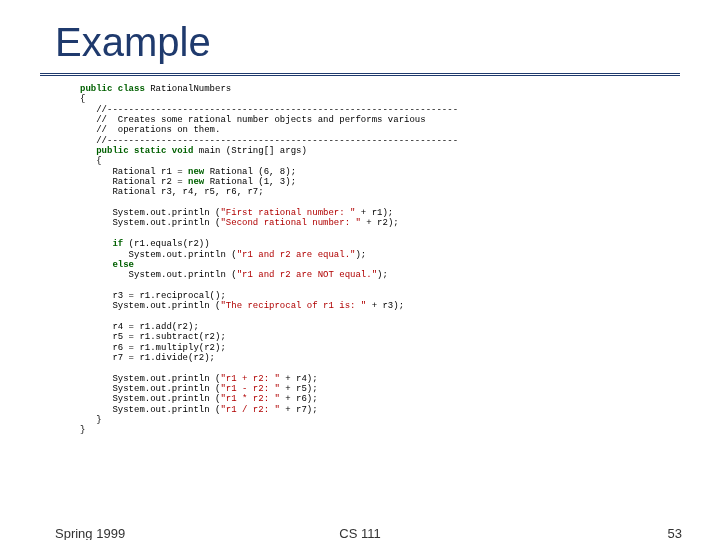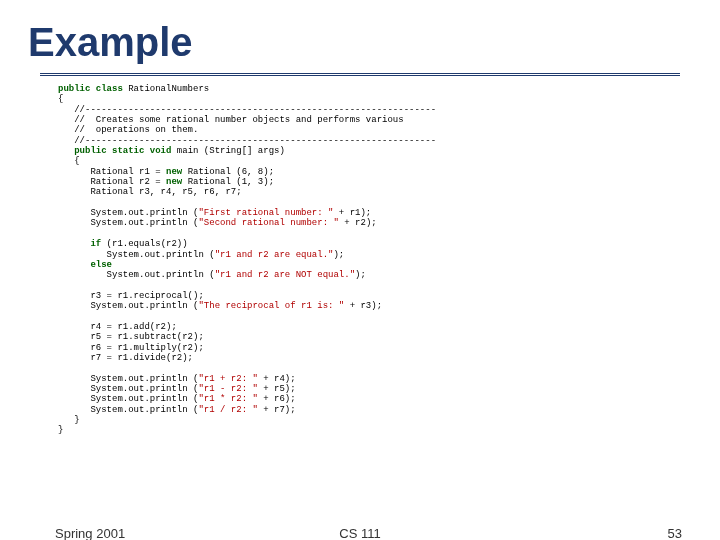--- a/index.html
+++ b/index.html
@@ -7,35 +7,35 @@
     width: 720px;
     height: 540px;
     background: #ffffff;
     font-family: Arial, sans-serif;
     position: relative;
     overflow: hidden;
   }
   .title {
     font-size: 40px;
     color: #1f3a6d;
-    padding: 20px 0 8px 28px;
-    font-weight: bold;
+    padding: 20px 0 8px 55px;
+    font-weight: normal;
   }
   .title-underline {
     border-top: 1px solid #1f3a6d;
     border-bottom: 1px solid #1f3a6d;
     height: 3px;
     margin: 0 40px 8px 40px;
   }
   .code-block {
     font-family: "Courier New", monospace;
     font-size: 9px;
     line-height: 1.15;
     white-space: pre;
-    padding-left: 58px;
+    padding-left: 80px;
     color: #000;
   }
   .kw { color: #006000; font-weight: bold; }
   .str { color: #b00000; }
   .footer {
     position: absolute;
     bottom: 14px;
     width: 100%;
     font-size: 13px;
     color: #333;
@@ -79,16 +79,16 @@
 <span>      r7 = r1.divide(r2);</span>
 <span></span>
 <span>      System.out.println (</span><span class="str">"r1 + r2: "</span><span> + r4);</span>
 <span>      System.out.println (</span><span class="str">"r1 - r2: "</span><span> + r5);</span>
 <span>      System.out.println (</span><span class="str">"r1 * r2: "</span><span> + r6);</span>
 <span>      System.out.println (</span><span class="str">"r1 / r2: "</span><span> + r7);</span>
 <span>   }</span>
 <span>}</span></div>
 
 <div class="footer">
-  <span class="footer-left">Spring 2001</span>
+  <span class="footer-left">Spring 1999</span>
   <span class="footer-center">CS 111</span>
   <span class="footer-right">53</span>
 </div>
 
 </body></html>

